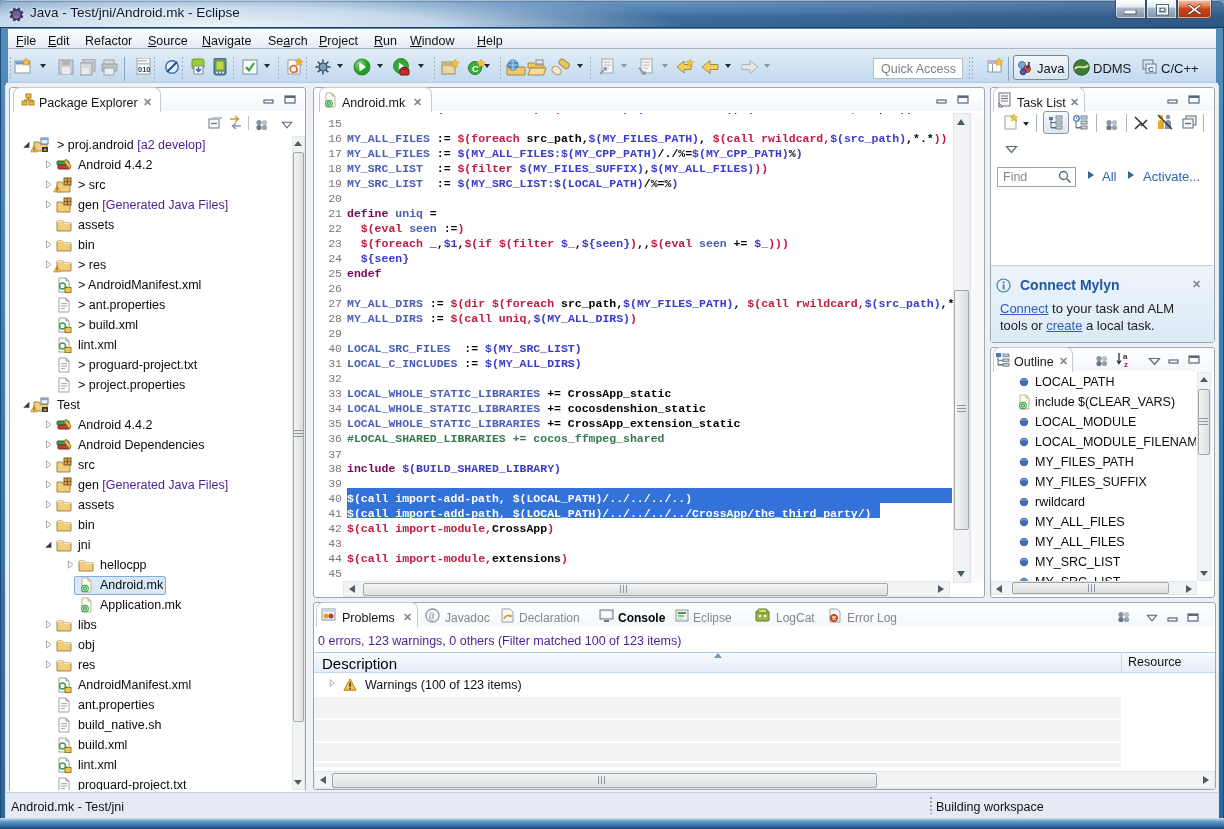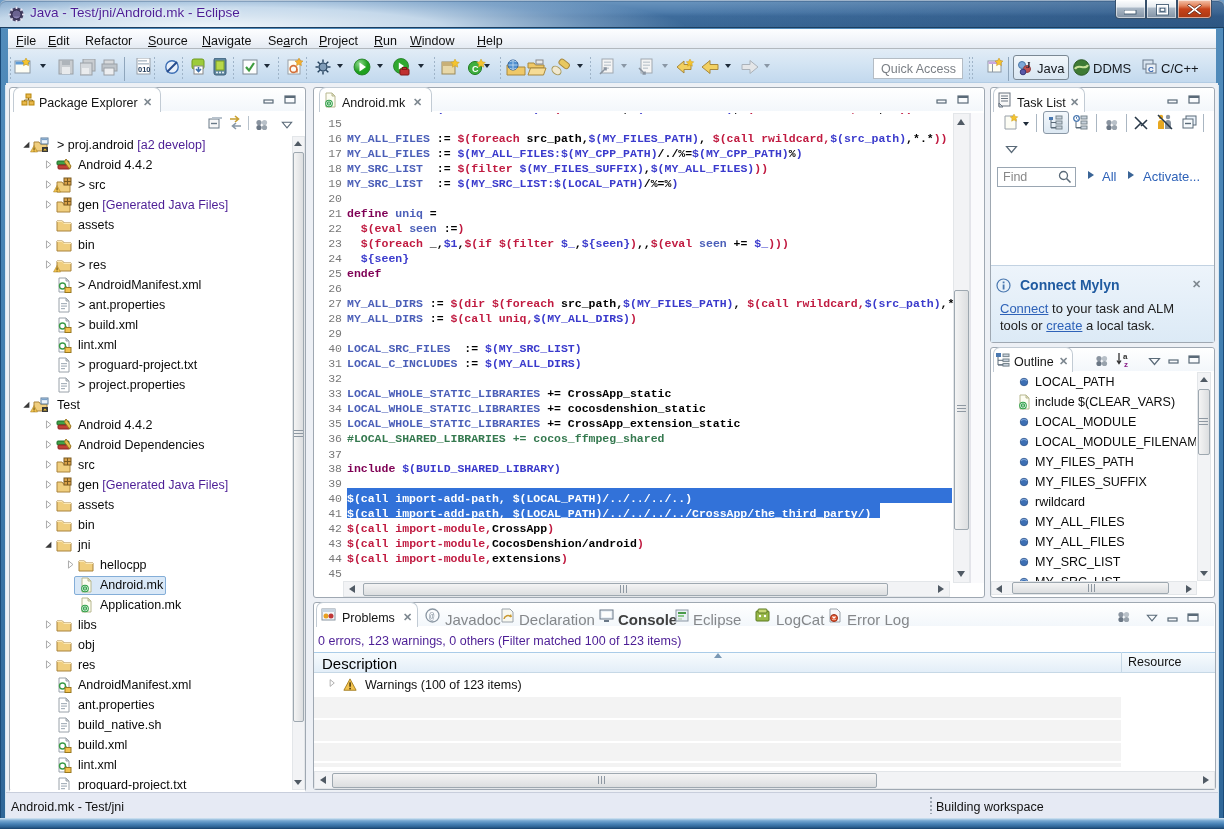--- a/index.html
+++ b/index.html
@@ -5,21 +5,21 @@
 html,body{width:1224px;height:829px;overflow:hidden}
 body{font-family:"Liberation Sans",sans-serif;position:relative;background:#6F9CC6}
 .abs{position:absolute}
 #frame{position:absolute;inset:0;background:linear-gradient(180deg,#538DBC 0%,#3F7CAE 50%,#2F6697 100%);border-radius:7px 7px 0 0;box-shadow:inset 0 0 0 1px #1A4A78}
 #titlebar{position:absolute;left:0;top:0;width:1224px;height:28px;border-radius:6px 6px 0 0;border-bottom:1px solid #1C3E60;
  background:
   radial-gradient(ellipse 560px 50px at 210px 28px, rgba(244,249,253,.98) 0%, rgba(214,230,244,.88) 42%, rgba(170,198,226,.42) 68%, rgba(120,160,200,0) 85%),
   linear-gradient(90deg, rgba(0,0,0,0) 55%, rgba(15,45,85,.30) 100%),
   linear-gradient(180deg,#6D97C0 0%,#4F7DAC 45%,#3E6C9C 60%,#3A6896 100%);
  box-shadow:inset 0 1px 0 rgba(255,255,255,.45), inset 0 2px 0 rgba(20,50,90,.25)}
-#title-txt{position:absolute;left:30px;top:5px;font-size:13.5px;color:#4c1d95;text-shadow:0 0 4px #EAF2FA,0 0 2px #EAF2FA}
+#title-txt{position:absolute;left:30px;top:5px;font-size:13.5px;color:#0f172a;text-shadow:0 0 4px #EAF2FA,0 0 2px #EAF2FA}
 .wbtn{position:absolute;top:0;height:19px;border:1px solid #37506B;border-top:none;box-shadow:inset 0 0 0 1px rgba(255,255,255,.55)}
 #wmin{left:1115px;width:31px;border-radius:0 0 0 4px;background:linear-gradient(180deg,#FDFEFE 0%,#E6EBF0 38%,#AAB8C6 46%,#8292A4 100%)}
 #wmax{left:1146px;width:31px;background:linear-gradient(180deg,#FDFEFE 0%,#E6EBF0 38%,#AAB8C6 46%,#8292A4 100%)}
 #wclose{left:1177px;width:35px;border-radius:0 0 4px 0;background:linear-gradient(180deg,#F4C4AC 0%,#E2835C 32%,#C7431A 50%,#A93813 100%)}
 #menubar{position:absolute;left:8px;top:29px;width:1208px;height:20px;background:linear-gradient(180deg,#FDFEFF 0%,#F2F5FA 55%,#E4EAF2 100%);border-bottom:1px solid #B2B8BE}
 .mi{position:absolute;top:34px;font-size:12.5px;color:#101010}
 #toolbar{position:absolute;left:8px;top:49px;width:1208px;height:34px;background:linear-gradient(180deg,#E2ECF6 0%,#D3E4F3 45%,#C3D9EE 96%,#A8C4DE 100%)}
 .tsep{position:absolute;width:1px;height:24px;background:repeating-linear-gradient(180deg,#9FB4C8 0 2px,transparent 2px 4px)}
 .tsep2{position:absolute;width:1px;height:24px;background:#8FA6BC}
 .tdd{position:absolute;width:0;height:0;border-left:3.5px solid transparent;border-right:3.5px solid transparent;border-top:4px solid #1D2A38}
@@ -41,21 +41,21 @@
 .sbarr{position:absolute;width:0;height:0}
 .grip{position:absolute;width:9px;height:1px;background:#8E98A2}
 .griph{position:absolute;width:1px;height:8px;background:#8E98A2}
 .ln{position:absolute;font:11.5px "Liberation Mono",monospace;color:#787878;width:28px;text-align:right}
 .cl{position:absolute;font:bold 11.5px/15px "Liberation Mono",monospace;white-space:pre;color:#000}
 .v{color:#4A5EB8}.r{color:#C01A40}.n{color:#3A3ACC}.k{color:#7F0055}.c{color:#35794F}
 .sel{color:#fff}
 .selband{position:absolute;height:15px;background:#3272D9}
 .link{color:#2E62B8;text-decoration:underline}
 .blue{color:#2E62B8}
-.ptab{position:absolute;font-size:15px;color:#85878A;white-space:nowrap}
+.ptab{position:absolute;font-size:12px;color:#85878A;white-space:nowrap}
 </style></head><body>
 <div id="frame"></div>
 <div id="titlebar"></div>
 
 <svg class="abs" style="left:8px;top:6px" width="17" height="17">
     <circle cx="8.5" cy="8.5" r="7" fill="#463F63"></circle>
  <circle cx="8.5" cy="8.5" r="4.6" fill="#6B6390"></circle>
  <circle cx="8.5" cy="8.5" r="4.6" fill="none" stroke="#2E2A48" stroke-width="1"></circle>
  <g stroke="#E8E4F2" stroke-width="1.7">
   <line x1="8.5" y1="0.5" x2="8.5" y2="3"></line>
@@ -663,21 +663,20 @@
     <div class="cl" style="top:228px"><span class="v">LOCAL_SRC_FILES</span>  := <span class="n">$(MY_SRC_LIST)</span></div>
     <div class="cl" style="top:243px"><span class="v">LOCAL_C_INCLUDES</span> := <span class="n">$(MY_ALL_DIRS)</span></div>
     <div class="cl" style="top:273px"><span class="v">LOCAL_WHOLE_STATIC_LIBRARIES</span> += CrossApp_static</div>
     <div class="cl" style="top:288px"><span class="v">LOCAL_WHOLE_STATIC_LIBRARIES</span> += cocosdenshion_static</div>
     <div class="cl" style="top:303px"><span class="v">LOCAL_WHOLE_STATIC_LIBRARIES</span> += CrossApp_extension_static</div>
     <div class="cl" style="top:318px"><span class="c">#LOCAL_SHARED_LIBRARIES += cocos_ffmpeg_shared</span></div>
     <div class="cl" style="top:348px"><span class="k">include</span> <span class="n">$(BUILD_SHARED_LIBRARY)</span></div>
     <div class="cl sel" style="top:378px">$(call import-add-path, $(LOCAL_PATH)/../../../..)</div>
     <div class="cl sel" style="top:393px">$(call import-add-path, $(LOCAL_PATH)/../../../../CrossApp/the_third_party/)</div>
     <div class="cl" style="top:408px"><span class="r">$(call</span> <span class="r">import-module,</span>CrossApp<span class="r">)</span></div>
-    <div class="cl" style="top:423px"><span class="r">$(call</span> <span class="r">import-module,</span>CocosDenshion/android<span class="r">)</span></div>
     <div class="cl" style="top:438px"><span class="r">$(call</span> <span class="r">import-module,</span>extensions<span class="r">)</span></div>
   </div>
 <div class="abs" style="left:970px;top:113px;width:14px;height:470px;background:#FAFAFC;border-left:1px solid #E4E4EA"></div>
 <div class="sbtrack" style="left:953px;top:113px;width:17px;height:470px"></div>
 <div class="sbarr" style="left:957px;top:119px;border-left:4.5px solid transparent;border-right:4.5px solid transparent;border-bottom:6px solid #505A64"></div>
 <div class="sbarr" style="left:957px;top:571px;border-left:4.5px solid transparent;border-right:4.5px solid transparent;border-top:6px solid #505A64"></div>
 <div class="sbthumb" style="left:954px;top:290px;width:15px;height:240px"></div>
 <div class="grip" style="left:957px;top:405px"></div>
 <div class="grip" style="left:957px;top:408px"></div>
 <div class="grip" style="left:957px;top:411px"></div>
@@ -881,21 +880,21 @@
     <path d="M2 1 h8 l3 3 v10 H2 Z" fill="#F8F8F0" stroke="#9AA2AA"></path>
     <path d="M4 11 a4 4 0 0 1 7 -2" fill="none" stroke="#C89830" stroke-width="1.5"></path>
     <path d="M11 6 l1 3 -3 -.5 z" fill="#C89830"></path>
   </svg>
 <div class="ptab" style="left:519px;top:611px">Declaration</div>
 <svg class="abs" style="left:599px;top:608px" width="15" height="15">
     <rect x="1" y="2" width="13" height="9" fill="#EAF0F6" stroke="#6A7888"></rect>
     <rect x="3" y="4" width="9" height="5" fill="#FDFDFD"></rect>
     <rect x="5" y="12" width="5" height="2" fill="#6A7888"></rect>
   </svg>
-<div class="ptab" style="left:618px;top:611px;font-weight:bold;color:#404040">Console</div>
+<div class="ptab" style="left:618px;top:611px;font-weight:bold;color:#000000">Console</div>
 <svg class="abs" style="left:675px;top:608px" width="15" height="15">
     <rect x="1" y="2" width="12" height="11" fill="#EAF0F6" stroke="#8A96A2"></rect>
     <rect x="3" y="4" width="8" height="2" fill="#4A9A4A"></rect>
     <rect x="3" y="7" width="6" height="2" fill="#8AC88A"></rect>
     <rect x="3" y="10" width="4" height="2" fill="#C8DCC8"></rect>
   </svg>
 <div class="ptab" style="left:693px;top:611px">Eclipse</div>
 <svg class="abs" style="left:755px;top:608px" width="16" height="15">
     <rect x="1" y="3" width="13" height="10" rx="1" fill="#98B848" stroke="#5A7A20"></rect>
     <rect x="3" y="1" width="9" height="4" rx="1" fill="#C8D878" stroke="#5A7A20"></rect>

